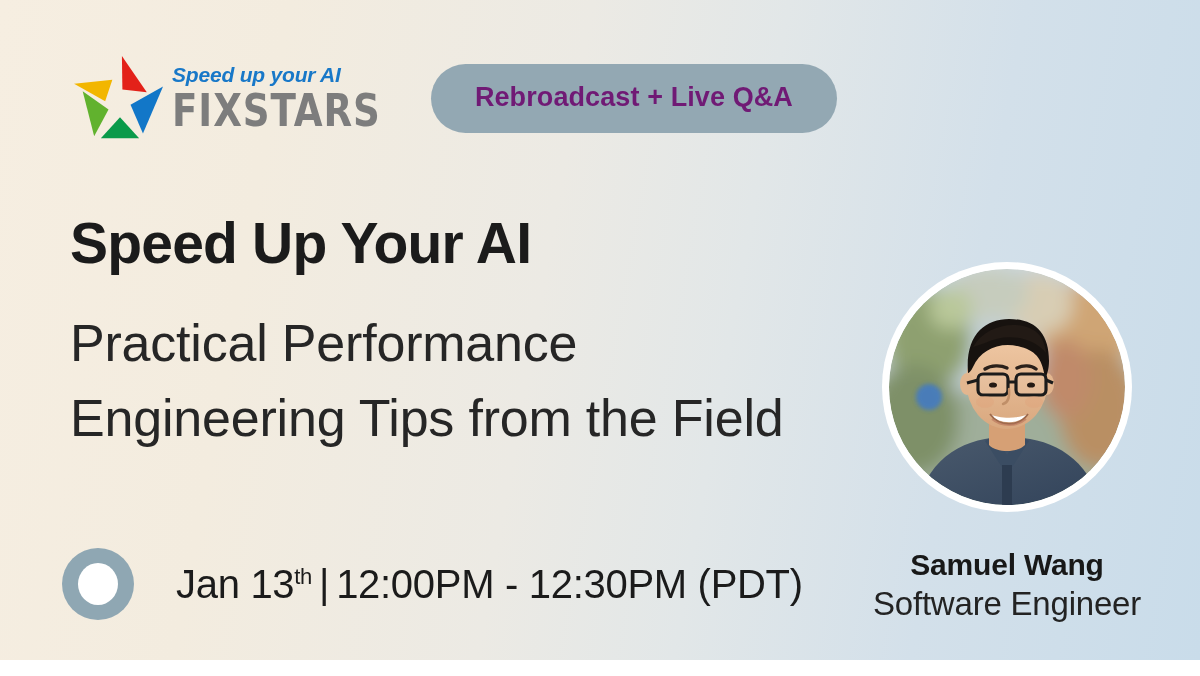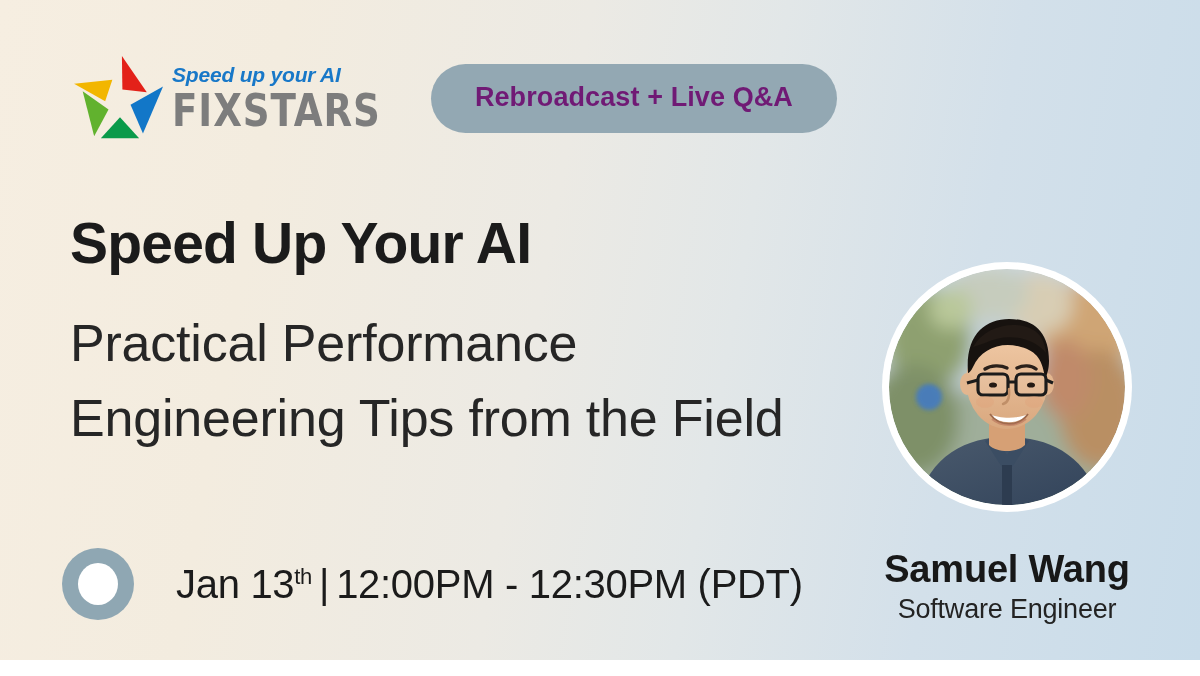--- a/index.html
+++ b/index.html
@@ -173,28 +173,28 @@
   }
   #speaker-photo {
     width: 100%;
     height: 100%;
     border-radius: 50%;
     display: block;
     overflow: hidden;
   }
   #speaker-name {
     margin-top: 36px;
-    font-size: 38px;
+    font-size: 30px;
     font-weight: bold;
     color: #181818;
     line-height: 1.15;
     letter-spacing: -0.2px;
   }
   #speaker-title {
-    font-size: 27px;
+    font-size: 33px;
     font-weight: normal;
     color: #232323;
     line-height: 1.3;
     letter-spacing: -0.2px;
   }
 </style>
 </head>
 <body>
 
 <div id="slide">

